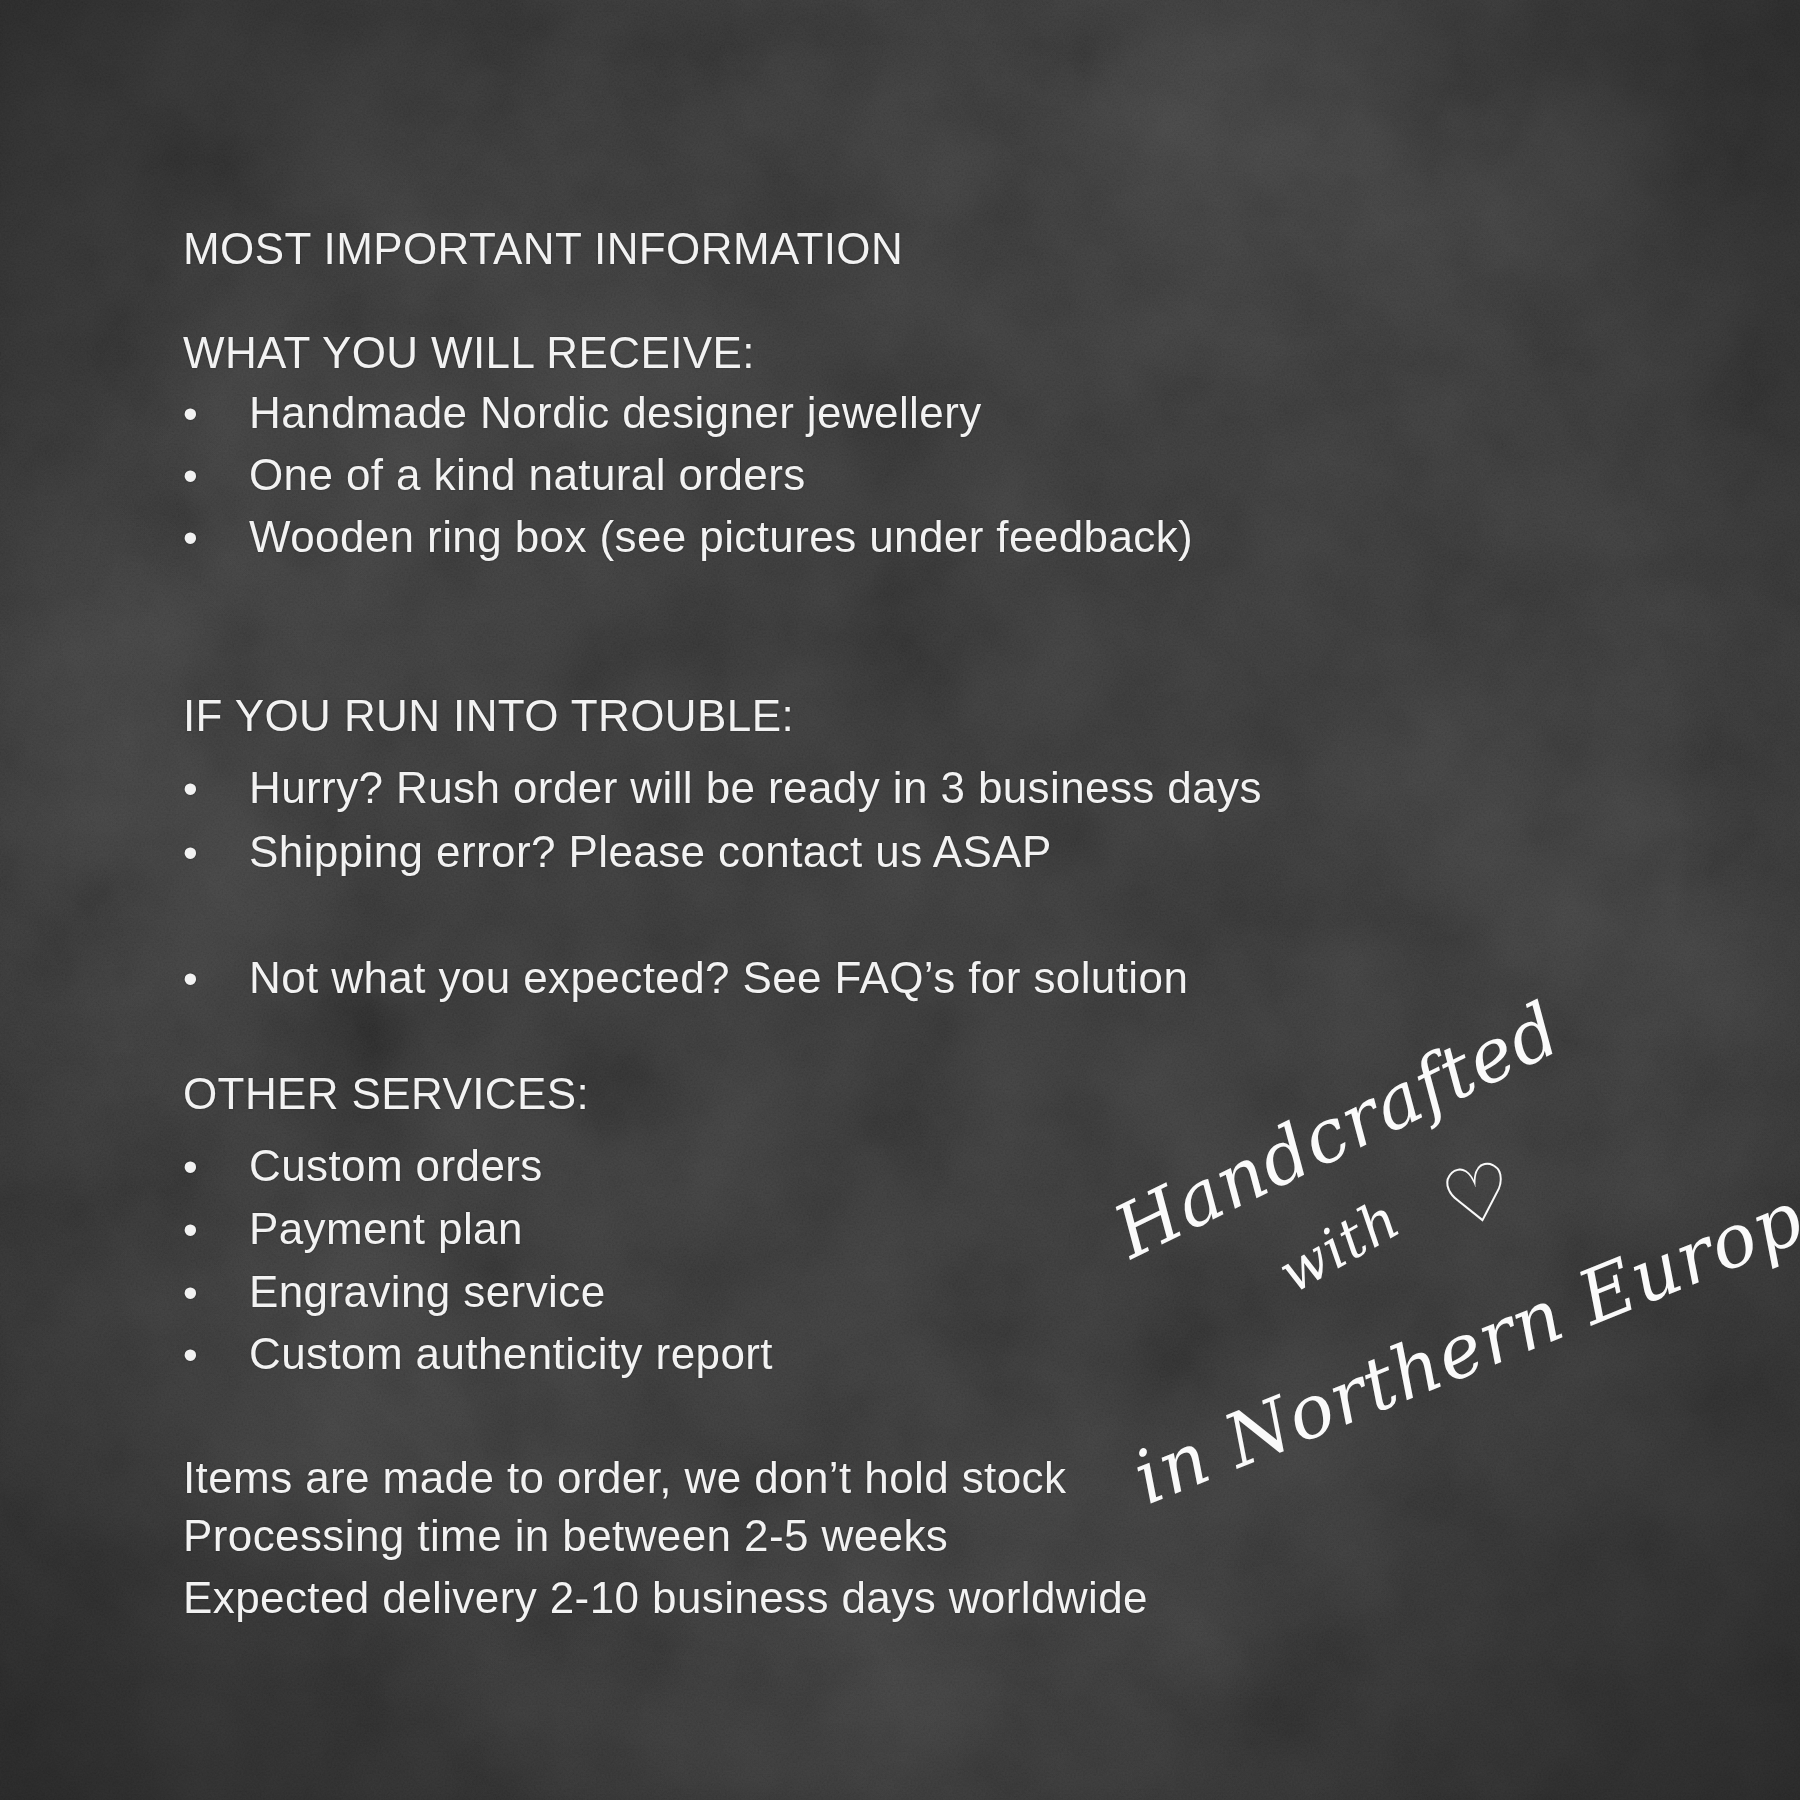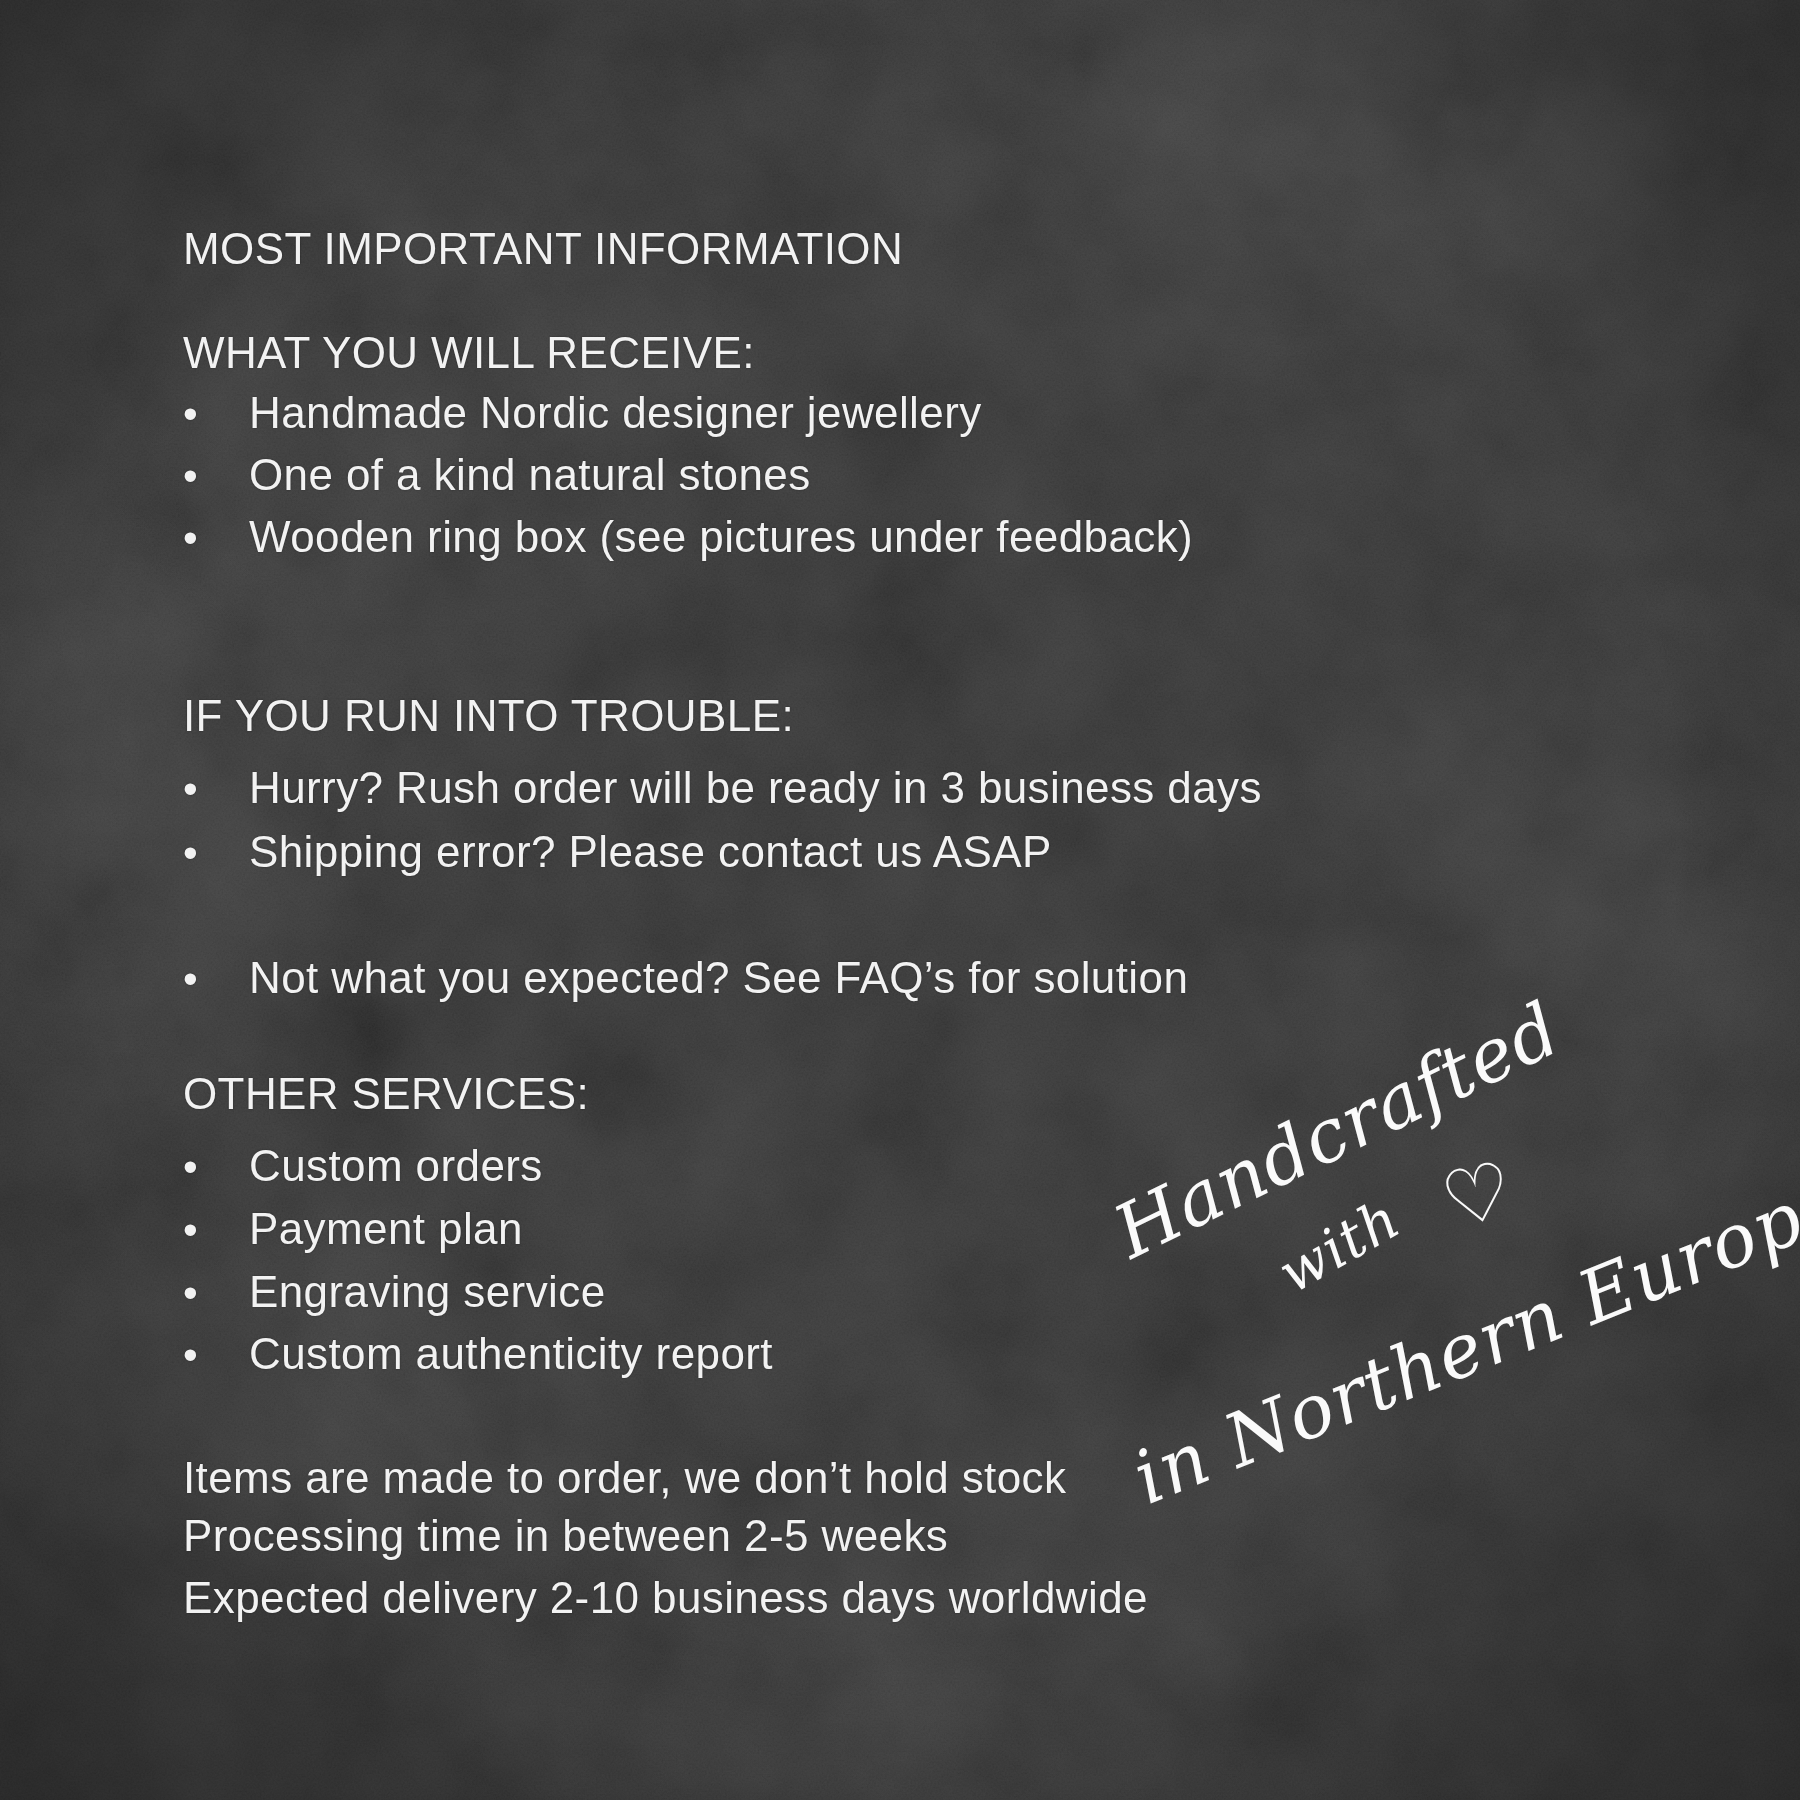--- a/index.html
+++ b/index.html
@@ -67,21 +67,21 @@
     <rect width="1800" height="1800" filter="url(#coarseNoise)" opacity="0.17"></rect>
     <rect width="1800" height="1800" filter="url(#fineNoise)" opacity="0.09"></rect>
   </svg>
   <div class="mottle"></div>
   <div class="vignette"></div>
 
   <div class="line title" style="top:223px">MOST IMPORTANT INFORMATION</div>
 
   <div class="line heading" style="top:327px">WHAT YOU WILL RECEIVE:</div>
   <div class="line" style="top:387px"><span class="dot">•</span><span>Handmade Nordic designer jewellery</span></div>
-  <div class="line" style="top:449px"><span class="dot">•</span><span>One of a kind natural stones</span></div>
+  <div class="line" style="top:449px"><span class="dot">•</span><span>One of a kind natural orders</span></div>
   <div class="line" style="top:511px"><span class="dot">•</span><span>Wooden ring box (see pictures under feedback)</span></div>
 
   <div class="line heading" style="top:690px">IF YOU RUN INTO TROUBLE:</div>
   <div class="line" style="top:762px"><span class="dot">•</span><span>Hurry? Rush order will be ready in 3 business days</span></div>
   <div class="line" style="top:826px"><span class="dot">•</span><span>Shipping error? Please contact us ASAP</span></div>
   <div class="line heading" style="top:1068px">OTHER SERVICES:</div>
 
   <div class="line" style="top:952px"><span class="dot">•</span><span>Not what you expected? See FAQ’s for solution</span></div>
   <div class="line" style="top:1140px"><span class="dot">•</span><span>Custom orders</span></div>
   <div class="line" style="top:1203px"><span class="dot">•</span><span>Payment plan</span></div>

